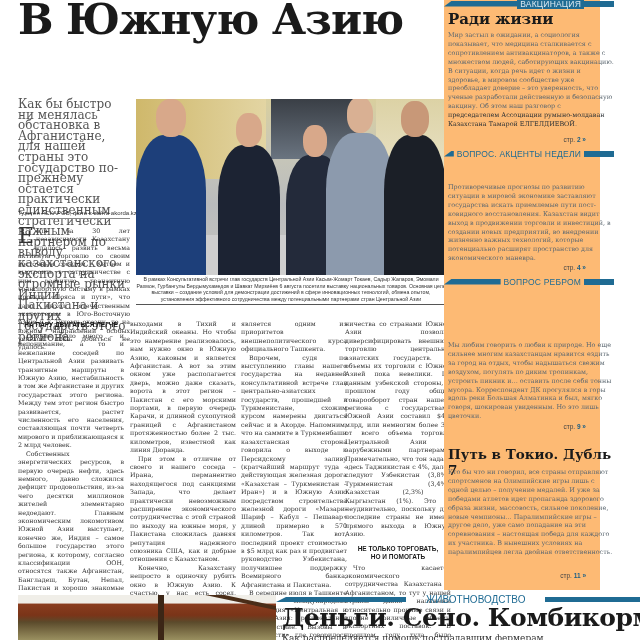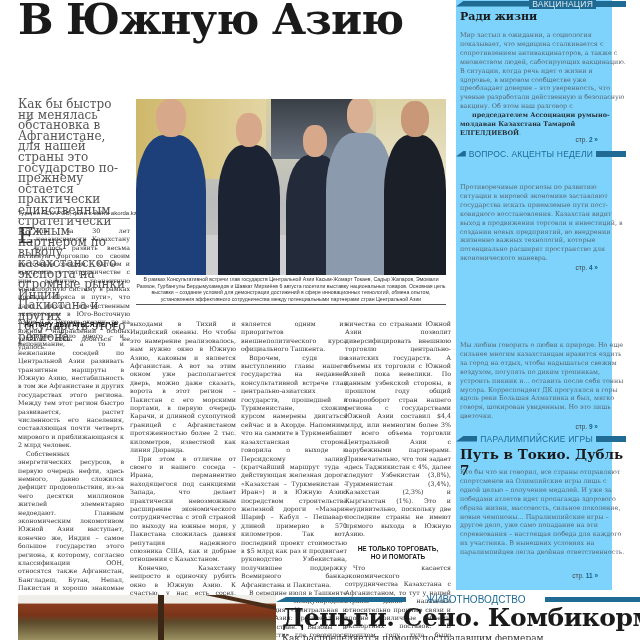--- a/index.html
+++ b/index.html
@@ -64,43 +64,43 @@
   .col .subhead {
     font-family: "Liberation Sans", sans-serif; font-weight: bold; font-size: 6.5px;
     text-align: center; text-indent: 0; margin: 1px 0 3px; color: #1a1a1a; line-height: 8px;
   }
   .c1 { left: 18px; }
   .c2 { left: 130px; }
   .c3 { left: 241px; }
   .c4 { left: 345px; }
 
   .sidebar {
-    position: absolute; left: 456px; top: 0; width: 156px; height: 590px;
-    background: #7dd3fc;
+    position: absolute; left: 444px; top: 0; width: 156px; height: 590px;
+    background: #fdba74;
   }
   .sec-bar {
     position: absolute; left: 0; width: 170px; height: 11px;
     display: flex; align-items: center;
   }
   .sec-bar .bar-l { height: 6px; background: #1f6b93; flex: 1; clip-path: polygon(8px 0,100% 0,100% 100%,0 100%); }
   .sec-bar .bar-r { height: 6px; background: #1f6b93; width: 30px; }
   .sec-bar .sec-label {
     font-family: "Liberation Sans", sans-serif; font-size: 8.5px; color: #1f6b93;
     padding: 0 3px; white-space: nowrap; letter-spacing: 0.2px;
   }
   .sec-bar.top .sec-label { color: #dbe9f2; background: #1f6b93; }
   .s-title {
     position: absolute; left: 4px; width: 168px;
     font-family: "DejaVu Serif", serif; font-weight: bold; color: #1a1a1a;
   }
   .s-body {
     position: absolute; left: 4px; width: 166px;
     font-size: 6.4px; line-height: 8.9px; color: #5b6770;
   }
-  .s-body b { color: #2a3035; font-weight: bold; margin-left: 12px; }
+  .s-body b { color: #2a3035; font-weight: normal; }
   .s-ref {
     position: absolute; right: 14px;
     font-family: "Liberation Sans", sans-serif; font-size: 6.5px; color: #444;
   }
   .s-ref b { color: #1a5f86; }
 
   .bottom-photo {
     position: absolute; left: 18px; top: 595px; width: 258px; height: 45px;
     background: linear-gradient(#f0eee8 0%, #f0eee8 18%, #8a3d1f 20%, #7a3418 45%, #5b4a2b 60%, #9a9060 100%);
     overflow: hidden;
@@ -186,52 +186,52 @@
 
 </div>
 
 <aside class="sidebar">
 
   <div class="sec-bar top" style="top:-2px">
     <div class="bar-l"></div>
     <span class="sec-label">ВАКЦИНАЦИЯ</span>
     <div class="bar-r"></div>
   </div>
-  <div class="s-title" style="top:10px;font-size:11px;">Ради жизни</div>
+  <div class="s-title" style="top:10px;font-size:15px;">Ради жизни</div>
   <p class="s-body" style="top:31px">
     <span>Мир застыл в ожидании, а социология показывает, что медицина сталкивается с сопротивлением антивакцинаторов, а также с множеством людей, саботирующих вакцинацию. В ситуации, когда речь идет о жизни и здоровье, в мировом сообществе уже преобладает доверие – это уверенность, что ученые разработали действенную и безопасную вакцину. Об этом наш разговор с</span>
     <b>председателем Ассоциации румыно-молдаван Казахстана Тамарой ЕЛГЕЛДИЕВОЙ</b><span>.</span>
   </p>
   <div class="s-ref" style="top:136px">
     <span>стр.</span>
     <b>2 »</b>
   </div>
 
   <div class="sec-bar" style="top:148px">
     <div class="bar-l"></div>
     <span class="sec-label">ВОПРОС. АКЦЕНТЫ НЕДЕЛИ</span>
     <div class="bar-r"></div>
   </div>
   <p class="s-body" style="top:183px">Противоречивые прогнозы по развитию ситуации в мировой экономике заставляют государства искать приемлемые пути пост-ковидного восстановления. Казахстан видит выход в продвижении торговли и инвестиций, в создании новых предприятий, во внедрении жизненно важных технологий, которые потенциально расширят пространство для экономического маневра.</p>
   <div class="s-ref" style="top:264px">
     <span>стр.</span>
     <b>4 »</b>
   </div>
 
+  <div class="sec-bar" style="top:276px">
+    <div class="bar-l"></div>
+    <span class="sec-label">ВОПРОС РЕБРОМ</span>
+    <div class="bar-r"></div>
+  </div>
   <p class="s-body" style="top:341px">Мы любим говорить о любви к природе. Но еще сильнее многим казахстанцам нравится ездить за город на отдых, чтобы надышаться свежим воздухом, погулять по диким тропинкам, устроить пикник и… оставить после себя тонны мусора. Корреспондент ДК прогулялся в горы вдоль реки Большая Алматинка и был, мягко говоря, шокирован увиденным. Но это лишь цветочки.</p>
   <div class="s-ref" style="top:423px">
     <span>стр.</span>
     <b>9 »</b>
   </div>
 
-  <div class="sec-bar" style="top:433px">
-    <div class="bar-l"></div>
-    <span class="sec-label">ПАРАЛИМПИЙСКИЕ ИГРЫ</span>
-    <div class="bar-r"></div>
-  </div>
   <div class="s-title" style="top:446px;font-size:13.5px;">Путь в Токио. Дубль 7</div>
   <p class="s-body" style="top:468px">Кто бы что ни говорил, все страны отправляют спортсменов на Олимпийские игры лишь с одной целью – получение медалей. И уже за победами атлетов идет пропаганда здорового образа жизни, массовость, сильное поколение, новые чемпионы… Паралимпийские игры – другое дело, уже само попадание на эти соревнования – настоящая победа для каждого их участника. В нынешних условиях на паралимпийцев легла двойная ответственность.</p>
   <div class="s-ref" style="top:572px">
     <span>стр.</span>
     <b>11 »</b>
   </div>
 </aside>
 
 <div class="bottom-photo">
   <div class="beam"></div>

